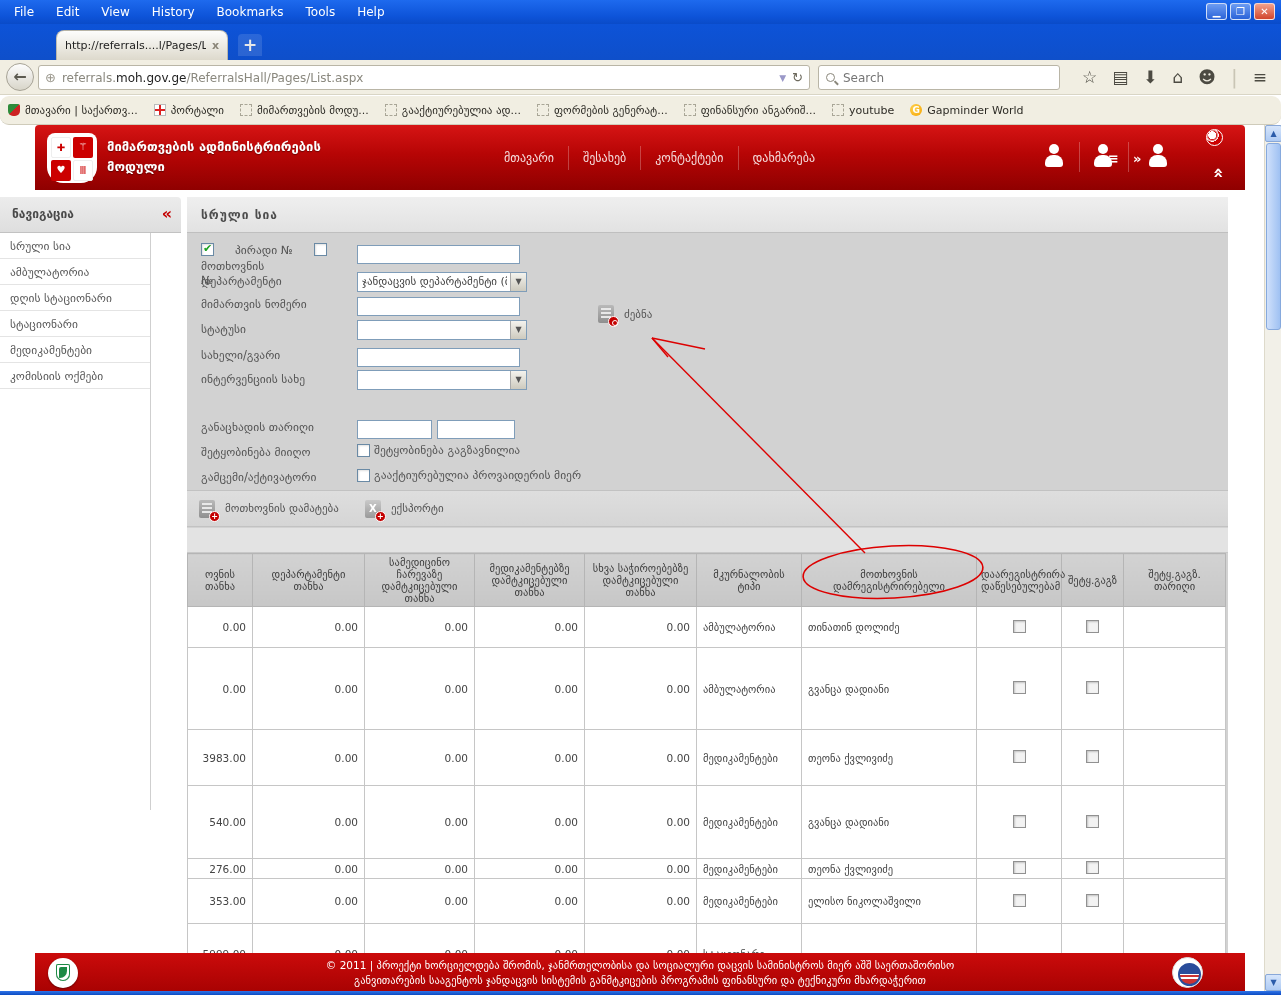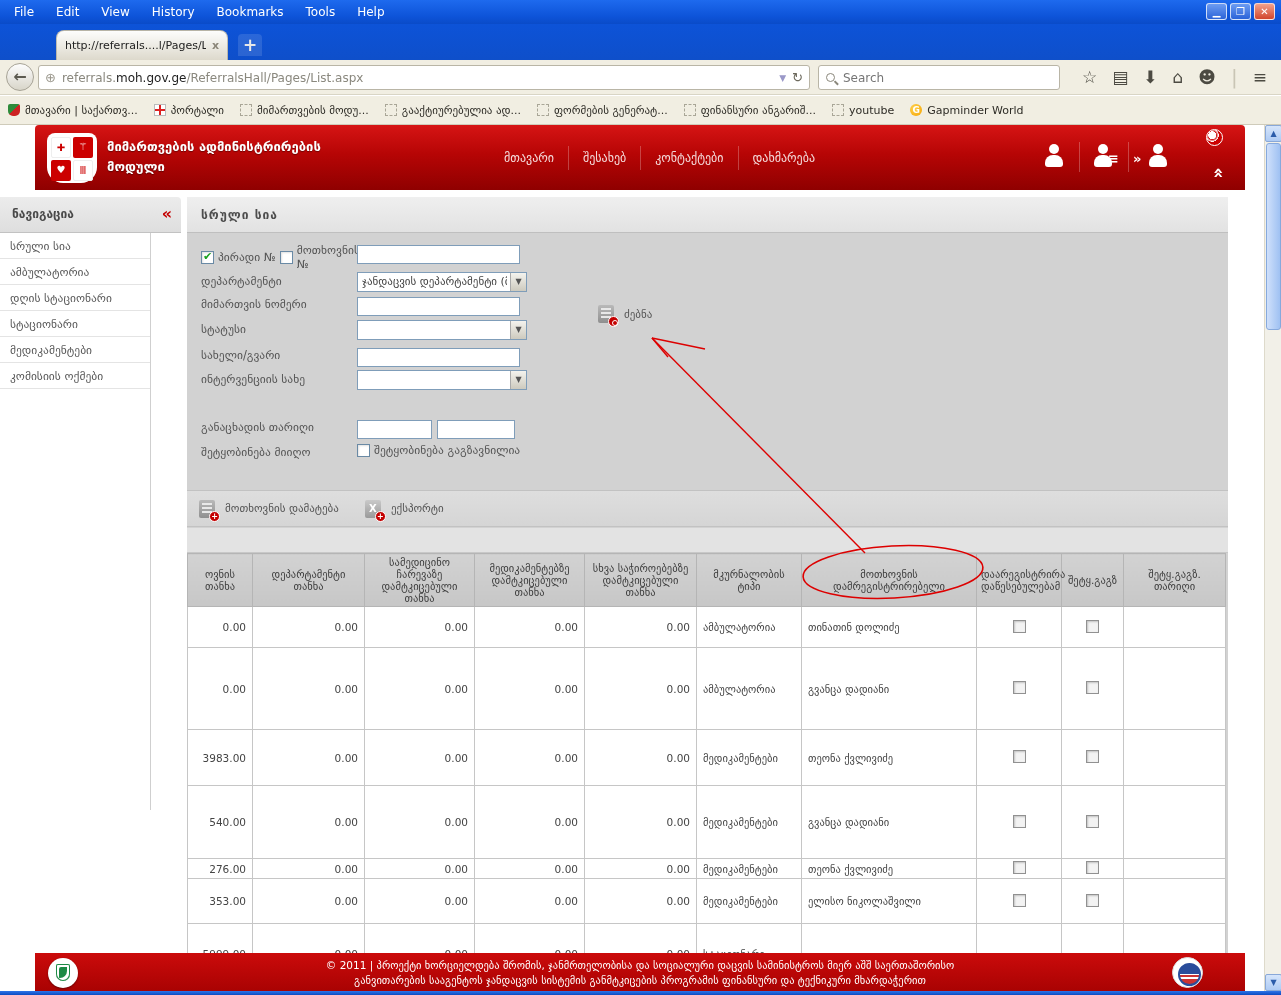--- a/index.html
+++ b/index.html
@@ -66,21 +66,21 @@
   }
   .lens { width:9px; height:9px; border:1.5px solid #8a877b; border-radius:50%; position:relative; }
   .lens::after { content:""; position:absolute; left:7px; top:8px; width:5px; height:1.5px; background:#8a877b; transform:rotate(45deg); }
   .searchbox input { border:none; outline:none; flex:1; font-size:12px; font-family:"DejaVu Sans",sans-serif; color:#333; background:transparent; }
   .navicons { position:absolute; right:14px; top:3px; display:flex; gap:15px; align-items:center; height:28px; }
   .navico { color:#4c4a42; font-size:17px; line-height:28px; }
   .navico.sep { color:#c9c5b5; font-size:20px; }
   .bookmarksbar {
     position:absolute; left:0; top:96px; width:1281px; height:29px;
     background:#f1eee2; border-bottom:1px solid #cfcbba;
-    display:flex; align-items:center; padding-left:8px; gap:16px;
+    display:flex; align-items:center; padding-left:8px; gap:16px;border-radius:9px;
   }
   .bm { display:flex; align-items:center; gap:5px; font-size:11px; color:#2e2c26; white-space:nowrap; }
   .bm-ic { width:12px; height:12px; flex:none; }
   .bm-ic.shield { background:linear-gradient(135deg,#2e8b3a 50%,#c22 50%); border-radius:2px 2px 5px 5px; }
   .bm-ic.flag { background:#fff; border:1px solid #bbb; position:relative; }
   .bm-ic.flag::before { content:""; position:absolute; left:4px; top:0; width:2px; height:10px; background:#d22; }
   .bm-ic.flag::after { content:""; position:absolute; left:0; top:4px; width:10px; height:2px; background:#d22; }
   .bm-ic.dashed { border:1px dashed #a9a697; background:transparent; }
   .bm-ic.gball { background:radial-gradient(circle at 35% 35%,#ffd24d,#f5a300); border-radius:50%; color:#fff; font-size:9px; font-weight:bold; text-align:center; line-height:12px; }
   
@@ -133,21 +133,21 @@
   .frow { position:absolute; left:0; width:600px; height:22px; }
   .flabel { position:absolute; left:14px; top:2px; font-size:11.5px; color:#555; }
   .fctrl { position:absolute; left:170px; top:0; }
   .txt { width:163px; height:19px; border:1px solid #7f9db9; background:#fff; font-size:11px; padding:0 3px; font-family:"DejaVu Sans",sans-serif; }
   .txt:disabled, .txt.dis { background:#e9e8da; color:#777; border-color:#a0a79e; }
   .sel { width:170px; height:20px; border:1px solid #7f9db9; background:#fff; position:relative; font-size:11px; color:#444; line-height:18px; padding:0 2px 0 4px; overflow:hidden; white-space:nowrap; }
   .sel .btn { position:absolute; right:0; top:0; width:16px; height:18px; background:linear-gradient(180deg,#f4f3ee,#cdcabe); border-left:1px solid #aaa; color:#555; font-size:8px; text-align:center; line-height:18px; }
   .sel .val { display:block; margin-right:17px; overflow:hidden; }
   .cb { width:13px; height:13px; border:1px solid #6a8aa5; background:#fff; display:inline-block; position:relative; box-shadow:inset 1px 1px 2px rgba(0,0,0,.12); vertical-align:middle; }
   .cb.checked::after { content:"✔"; position:absolute; left:1px; top:-2px; color:#1ca120; font-size:11px; font-weight:bold; }
-  .cbrow { display:flex; flex-wrap:wrap; width:180px; gap:2px 4px; align-items:center; }
+  .cbrow { display:flex; flex-wrap:wrap; width:180px; gap:2px 21px; align-items:flex-start; }
   .cbrow .cl { font-size:11.5px; color:#555; }
   .doc-icon { width:16px; height:18px; background:linear-gradient(180deg,#b9b9b9,#8f8f8f); border-radius:2px; position:relative; display:inline-block; }
   .doc-icon::before { content:""; position:absolute; left:3px; top:3px; width:10px; height:2px; background:#e8e8e8; box-shadow:0 4px 0 #e8e8e8, 0 8px 0 #e8e8e8; }
   .doc-icon .badge { position:absolute; right:-5px; bottom:-4px; width:11px; height:11px; border-radius:50%; background:#c40000; border:1px solid #fff; color:#fff; font-size:8px; line-height:9px; text-align:center; font-weight:bold; }
   .doc-icon .badge.ring::after { content:""; position:absolute; left:2.5px; top:2.5px; width:4px; height:4px; border:1.2px solid #fff; border-radius:50%; }
   .doc-icon .badge.minus::after { content:""; position:absolute; left:2px; top:4px; width:5px; height:1.6px; background:#fff; }
   .xls-icon { width:16px; height:18px; background:linear-gradient(180deg,#c9c9c9,#9a9a9a); border-radius:2px; position:relative; display:inline-block; color:#fff; font-size:10px; font-weight:bold; text-align:center; line-height:18px; }
   .iconbtn { display:flex; align-items:center; gap:10px; font-size:11px; color:#555; }
   .actions { position:absolute; left:0; top:293px; width:1041px; height:37px; background:linear-gradient(180deg,#dedede,#d5d5d5); border-top:1px solid #c2c2c2; border-bottom:1px solid #c2c2c2; display:flex; align-items:center; gap:26px; padding-left:12px; }
   .spacer { position:absolute; left:0; top:331px; width:1041px; height:25px; background:#e3e3e3; border-bottom:1px solid #c8c8c8; }
@@ -372,20 +372,27 @@
   </div>
 
   <div class="frow" style="top:246px;">
     <span class="flabel">შეტყობინება მიიღო</span>
     <div class="fctrl" style="display:flex; gap:4px; align-items:center;">
       <span class="cb"></span>
       <span class="cl" style="font-size:11.5px; color:#555;">შეტყობინება გაგზავნილია</span>
     </div>
   </div>
 
+  <div class="frow" style="top:271px;">
+    <span class="flabel">გამცემი/აქტივატორი</span>
+    <div class="fctrl" style="display:flex; gap:4px; align-items:center;">
+      <span class="cb"></span>
+      <span class="cl" style="font-size:11.5px; color:#555;">გააქტიურებულია პროვაიდერის მიერ</span>
+    </div>
+  </div>
 
   <div class="iconbtn" style="position:absolute; left:411px; top:108px;">
     <span class="doc-icon">
         <span class="badge ring"></span>
       </span>
     <span>ძებნა</span>
   </div>
 
   <div class="actions">
     <div class="iconbtn">

